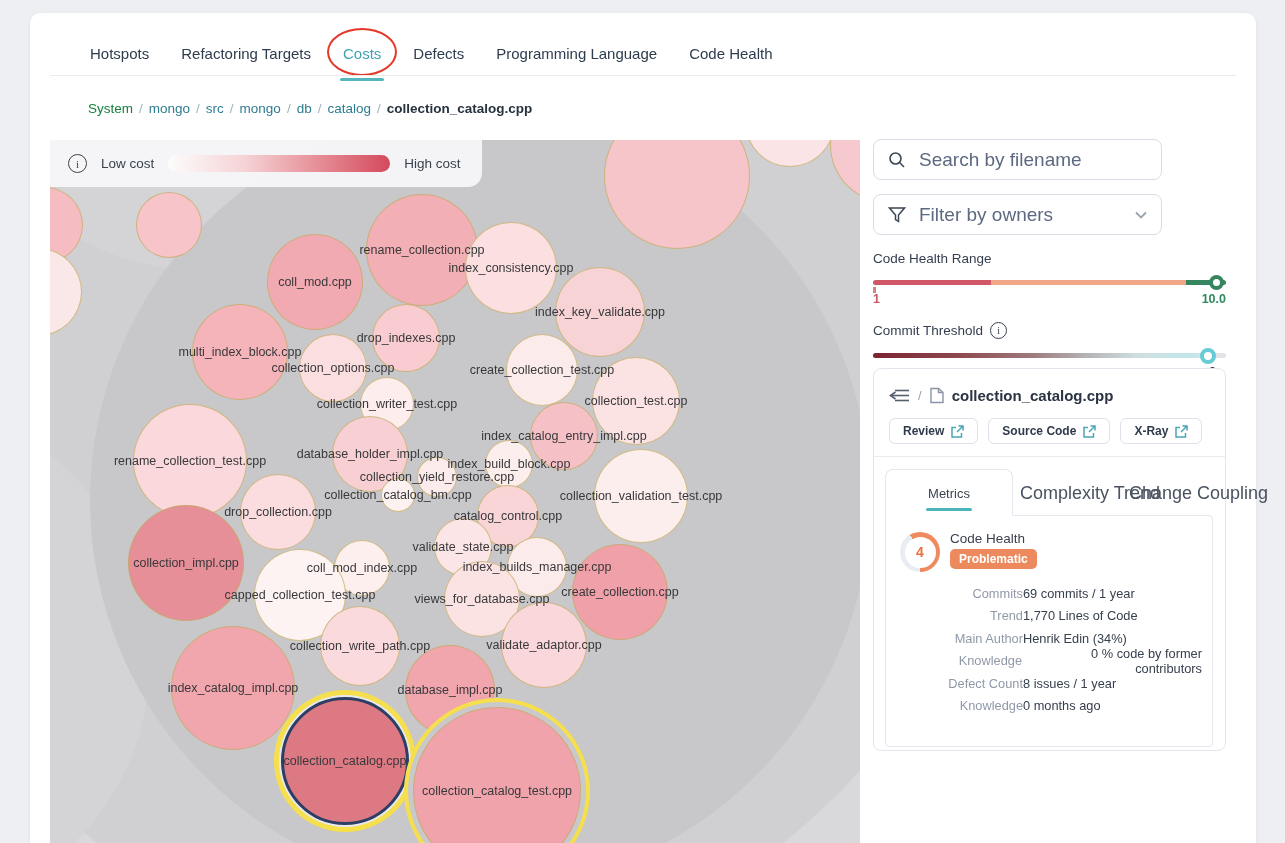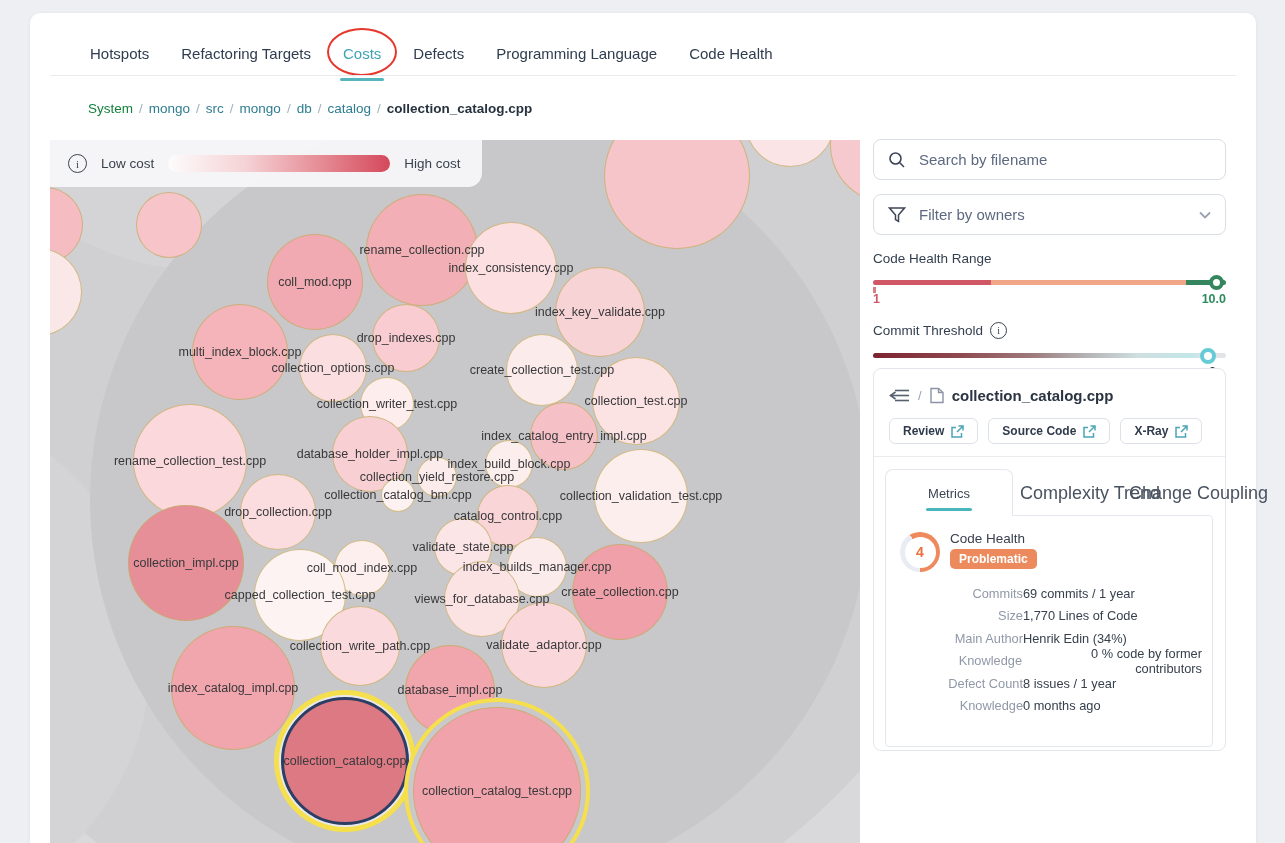--- a/index.html
+++ b/index.html
@@ -54,22 +54,22 @@
   .legend-text { font-size:13.5px; color:#39434f; }
   .legend-bar {
     width:222px; height:17px; border-radius:9px;
     background:linear-gradient(90deg,#fdfcfc 0%,#f5d2d5 35%,#e58992 70%,#d4495c 100%);
   }
   .info-icon { width:19px; height:19px; border:1.5px solid #39434f; border-radius:50%;
     display:flex; align-items:center; justify-content:center; font-size:11px; color:#39434f; font-family:"Liberation Serif",serif; }
   
   .sidebar { position:absolute; left:843px; top:126px; width:353px; }
   .input-box {
-    width:353px; height:41px; border:1px solid #d9dde5; border-radius:8px; background:#fff;
-    display:flex; align-items:center; gap:13px; padding:0 14px; color:#5d6980; font-size:15px;
+    width:289px; height:41px; border:1px solid #d9dde5; border-radius:8px; background:#fff;
+    display:flex; align-items:center; gap:13px; padding:0 14px; color:#5d6980; font-size:19px;
   }
   .filter-box { margin-top:14px; position:relative; }
   .chevron { position:absolute; right:14px; top:16px; }
   .section-label { margin-top:16px; font-size:13.5px; color:#333f4f; display:flex; align-items:center; gap:7px; }
   .slider { position:relative; height:16px; margin-top:8px; }
   .seg { position:absolute; top:6px; height:4.5px; }
   .handle { position:absolute; top:1px; width:15px; height:15px; border-radius:50%; background:#fff; }
   .slider-ends { display:flex; justify-content:space-between; font-size:12.5px; margin-top:2px; }
   .tick-red { position:absolute; left:0; top:13px; width:3px; height:6px; background:#d98087; }
   
@@ -332,21 +332,21 @@
           </div>
       </div>
       <div class="gauge-title">Code Health</div>
       <div class="badge">Problematic</div>
       <div class="metrics" id="metrics">
           <div class="metric-row">
             <div class="metric-label">Commits</div>
             <div class="metric-value">69 commits / 1 year</div>
           </div>
           <div class="metric-row">
-            <div class="metric-label">Size</div>
+            <div class="metric-label">Trend</div>
             <div class="metric-value">1,770 Lines of Code</div>
           </div>
           <div class="metric-row">
             <div class="metric-label">Main Author</div>
             <div class="metric-value">Henrik Edin (34%)</div>
           </div>
           <div class="metric-row">
             <div class="metric-label">Knowledge</div>
             <div class="metric-value">0 % code by former contributors</div>
           </div>

